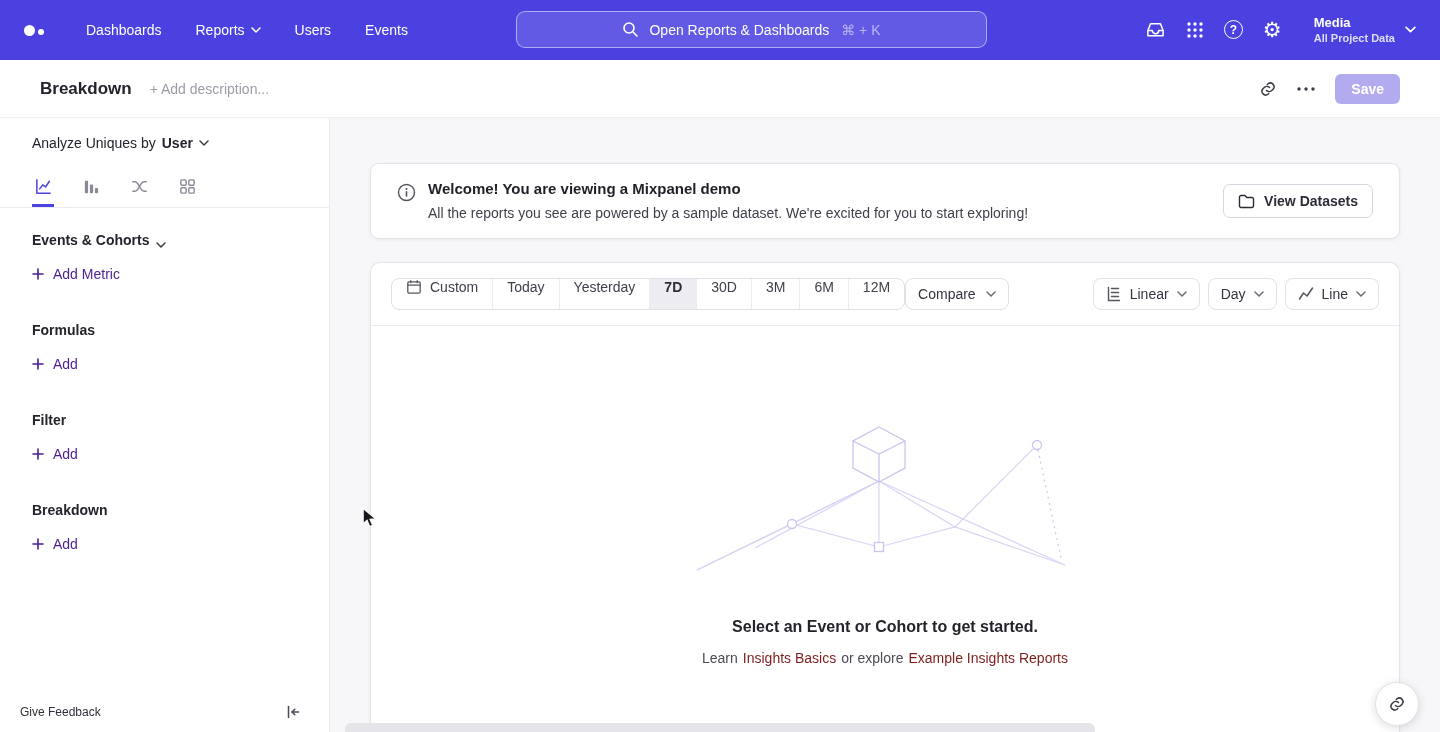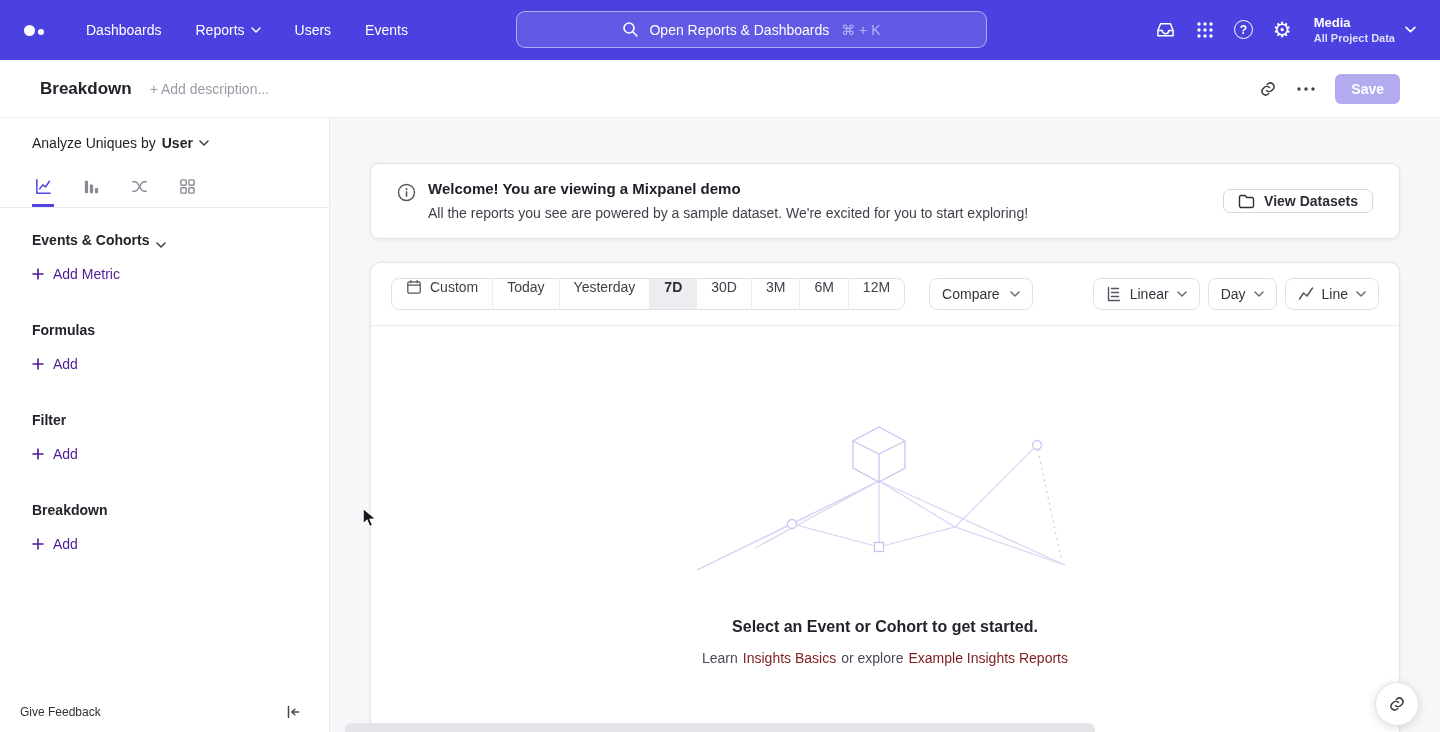--- a/index.html
+++ b/index.html
@@ -19,21 +19,21 @@
   .nav-search { position:absolute; left:516px; top:11px; width:471px; height:37px; border-radius:9px;
                 background:rgba(255,255,255,0.13); border:1px solid rgba(255,255,255,0.5);
                 display:flex; align-items:center; justify-content:center; gap:10px; font-size:14px;
                 color:#fff; cursor:pointer; }
   .nav-search .shortcut { color:rgba(255,255,255,0.55); margin-left:2px; }
   .nav-right { margin-left:auto; display:flex; align-items:center; gap:20px; }
   .nav-icon { display:flex; align-items:center; cursor:pointer; }
   .help-badge { width:19px; height:19px; border-radius:50%; border:1.6px solid #fff; display:flex;
                 align-items:center; justify-content:center; font-size:12px; font-weight:700; }
   .gear-glyph { font-size:21px; line-height:1; }
-  .project { display:flex; align-items:center; gap:10px; margin-left:2px; cursor:pointer; }
+  .project { display:flex; align-items:center; gap:10px; margin-left:12px; cursor:pointer; }
   .project-name { font-size:13px; font-weight:700; line-height:1.35; }
   .project-scope { font-size:11px; font-weight:600; color:rgba(255,255,255,0.82); line-height:1.35; }
 
   
   .report-header { position:absolute; top:60px; left:0; width:100%; height:58px; background:#fff;
                    border-bottom:1px solid #eeeef2; display:flex; align-items:center; padding:0 40px; z-index:20; }
   .report-title { font-size:17px; font-weight:600; color:#23232b; cursor:text; }
   .report-desc { margin-left:18px; font-size:14px; color:#9b9ba6; cursor:text; }
   .header-actions { margin-left:auto; display:flex; align-items:center; gap:20px; color:#3c3c46; }
   .icon-btn { display:flex; align-items:center; cursor:pointer; color:#3c3c46; }
@@ -62,39 +62,39 @@
 
   
   .main { position:absolute; top:118px; left:330px; right:0; bottom:0; background:#f7f7f9; overflow:hidden; }
   .banner { position:absolute; left:40px; right:40px; top:45px; height:76px; background:#fff;
             border:1px solid #e4e4ea; border-radius:9px; box-shadow:0 1px 4px rgba(20,20,40,0.06);
             display:flex; align-items:center; padding:0 26px; }
   .banner-icon { display:flex; margin-right:12px; margin-top:-18px; }
   .banner-text { line-height:1.45; }
   .banner-title { font-size:15px; font-weight:700; color:#1f1f27; }
   .banner-sub { font-size:14px; color:#3f3f4a; margin-top:3px; }
-  .view-datasets-btn { margin-left:auto; height:24px; display:flex; align-items:center; gap:9px; background:#fff;
+  .view-datasets-btn { margin-left:auto; height:34px; display:flex; align-items:center; gap:9px; background:#fff;
                        border:1px solid #d6d6de; border-radius:7px; padding:0 14px; font-size:14px; font-weight:600;
                        color:#2d2d38; font-family:inherit; cursor:pointer; }
 
   .chart-card { position:absolute; left:40px; right:40px; top:144px; bottom:0; background:#fff;
                 border:1px solid #e4e4ea; border-bottom:none; border-radius:10px 10px 0 0;
                 box-shadow:0 1px 4px rgba(20,20,40,0.05); }
   .chart-toolbar { display:flex; align-items:center; padding:15px 20px; border-bottom:1px solid #ececf0; }
   .seg-group { display:flex; align-items:stretch; border:1px solid #e0e0e6; border-radius:8px; overflow:hidden;
                height:32px; font-size:14px; color:#40404a; background:#fff; }
   .seg { display:flex; align-items:flex-start; gap:8px; padding:0 14px; border-left:1px solid #ececf0; cursor:pointer;
          white-space:nowrap; }
   .seg:first-child { border-left:none; }
   .seg.selected { background:#ededf1; font-weight:600; color:#2c2c34; }
   .tb-btn { display:flex; align-items:center; gap:8px; height:32px; border:1px solid #e0e0e6; border-radius:8px;
             background:#fff; padding:0 12px; font-size:14px; font-weight:500; color:#34343e; font-family:inherit;
             cursor:pointer; white-space:nowrap; }
   .tb-btn .chev { color:#6b6b76; }
-  .compare-btn { margin-left:24px;gap:10px; }
+  .compare-btn { margin-left:0;gap:10px; }
   .tb-right { margin-left:auto; display:flex; align-items:center; gap:8px; }
 
   .empty { padding-top:98px; text-align:center; }
   .empty-title { margin-top:38px; font-size:16px; font-weight:700; color:#23232b; }
   .empty-links { margin-top:14px; display:flex; justify-content:center; gap:5px; font-size:14px; color:#4a4a55; }
   .txt-link { color:#7f1d1d; font-weight:400; cursor:pointer; }
 
   .bottom-strip { position:absolute; left:15px; bottom:0; width:750px; height:9px; background:#e4e4e9;
                   border-radius:6px 6px 0 0; cursor:pointer; }
   .fab { position:absolute; right:21px; bottom:6px; width:44px; height:44px; border-radius:50%; background:#fff;

